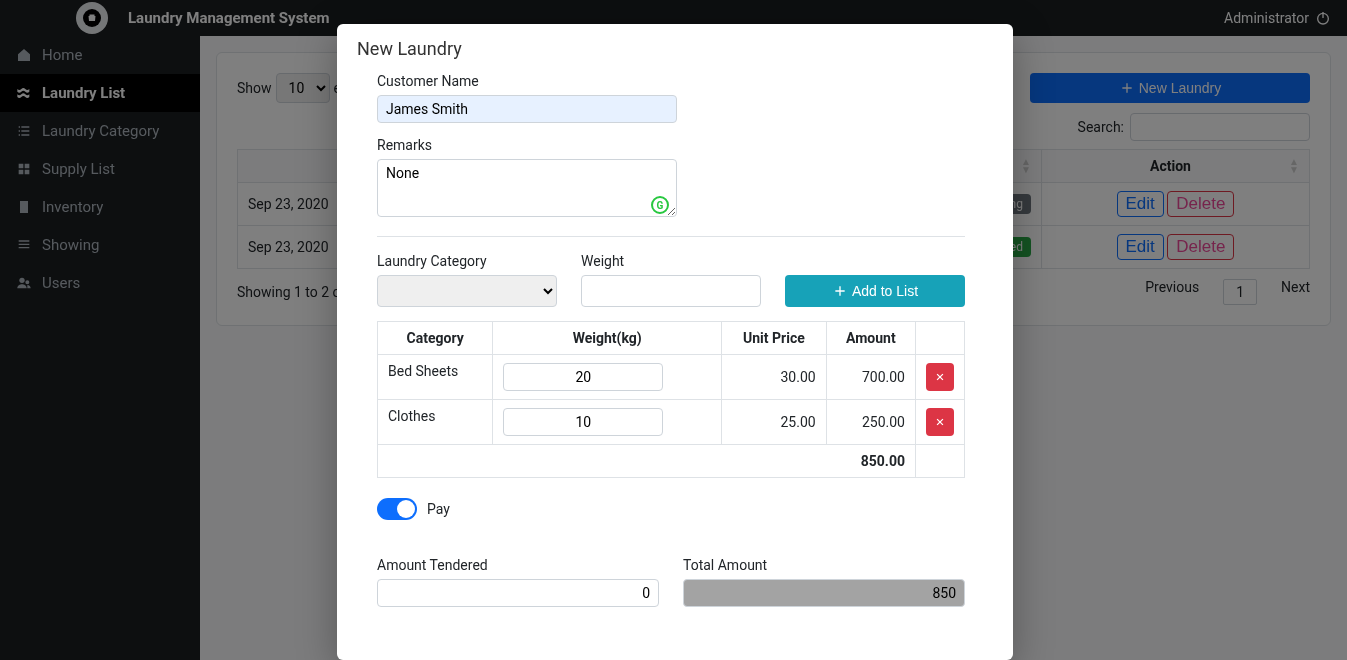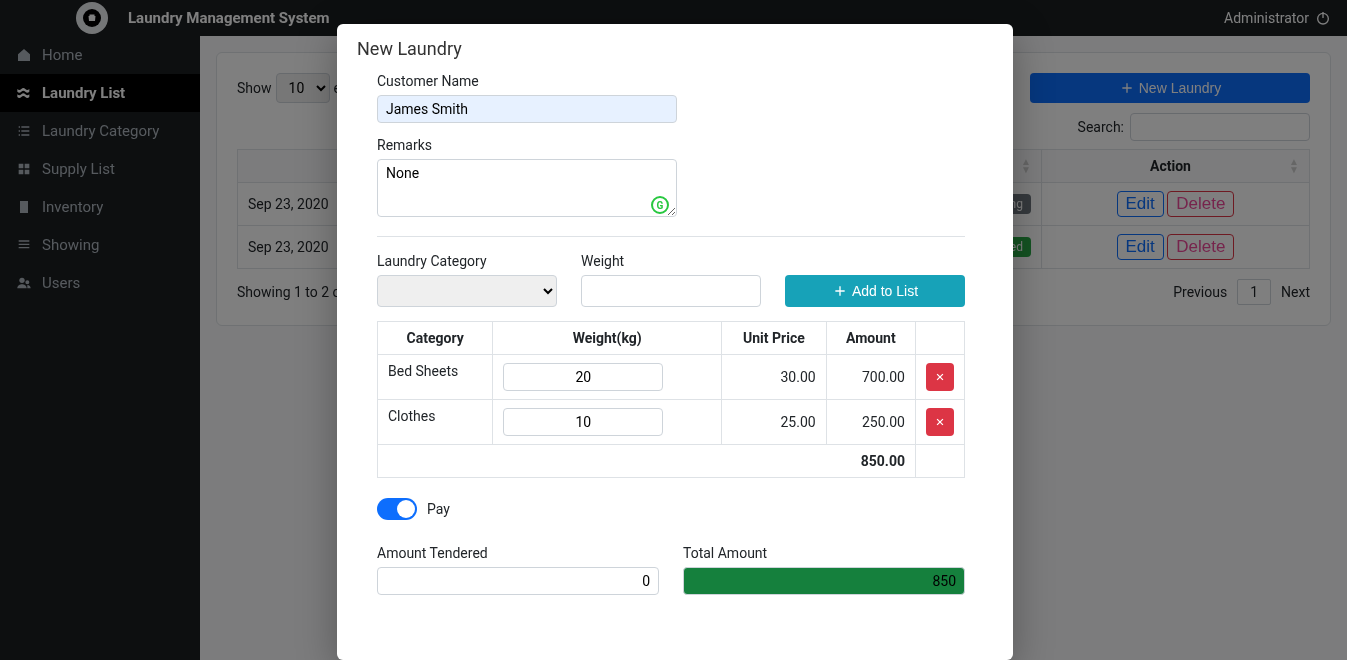--- a/index.html
+++ b/index.html
@@ -28,21 +28,21 @@
 select,input[type=text],input[type=number],textarea{border:1px solid #ced4da;border-radius:4px;padding:5px 8px;font-size:14px;font-family:inherit;}
 .search-box{display:flex;align-items:center;gap:6px;}
 .search-box input{width:180px;}
 .table{width:100%;border-collapse:collapse;margin-top:8px;}
 .table th,.table td{border:1px solid #dee2e6;padding:8px 10px;text-align:left;}
 .table th{background:#f8f9fa;font-weight:700;}
 .badge{display:inline-block;padding:3px 8px;border-radius:4px;color:#fff;font-size:12px;}
 .badge-secondary{background:#6c757d;}
 .badge-success{background:#28a745;}
 .table-footer{display:flex;justify-content:space-between;align-items:center;margin-top:10px;}
-.pager{display:flex;align-items:center;gap:10px;}
+.pager{display:flex;align-items:flex-start;gap:24px;}
 .page-num{border:1px solid #ced4da;padding:4px 12px;border-radius:2px;}
 
 .modal{position:absolute;top:24px;left:337px;width:676px;background:#fff;border-radius:6px;box-shadow:0 10px 40px rgba(0,0,0,.3);z-index:10;height:636px;overflow:hidden;}
 .modal-header{padding:14px 20px;font-size:18px;font-weight:400;color:#333;}
 .modal-body{padding:0 48px 20px 40px;height:580px;overflow-y:auto;}
 .form-group{margin-bottom:14px;}
 .form-label{display:block;margin-bottom:6px;font-size:14px;color:#212529;}
 .cust-input{width:300px;background:#e7f1ff;border:1px solid #b6d4fe;}
 .remarks{width:300px;height:58px;resize:both;position:relative;}
 .remarks-wrap{position:relative;width:300px;}
@@ -57,23 +57,23 @@
 .items-table th{text-align:center;font-weight:700;}
 .items-table td.num{text-align:right;}
 .weight-cell input{width:160px;text-align:center;padding:5px;}
 .del-cell{text-align:center;width:40px;}
 .del-btn{width:28px;height:28px;padding:0;display:inline-flex;}
 .total-row td{font-weight:700;}
 .pay-row{display:flex;align-items:center;gap:10px;margin:20px 0 25px;}
 .toggle{width:40px;height:22px;background:#0d6efd;border-radius:11px;position:relative;cursor:pointer;}
 .toggle::after{content:"";position:absolute;width:18px;height:18px;background:#fff;border-radius:50%;top:2px;right:2px;}
 .pay-amounts{display:flex;gap:24px;}
-.pay-amounts .form-group{flex:1;}
+.pay-amounts .form-group{flex:1;margin-top:12px;}
 .amt-input{width:100%;text-align:right;}
-.amt-input.ro{background:#15803d;}
+.amt-input.ro{background:#a3a3a3;}
 .icon{width:16px;height:16px;display:inline-block;}
 .sort-arrows{float:right;color:#ccc;font-size:10px;line-height:8px;}
 .status-col .sort-arrows{color:#ccc;}
 </style>
 </head>
 <body>
 
 <div class="topbar">
   <div class="logo-circle">
     <div class="logo-inner">

